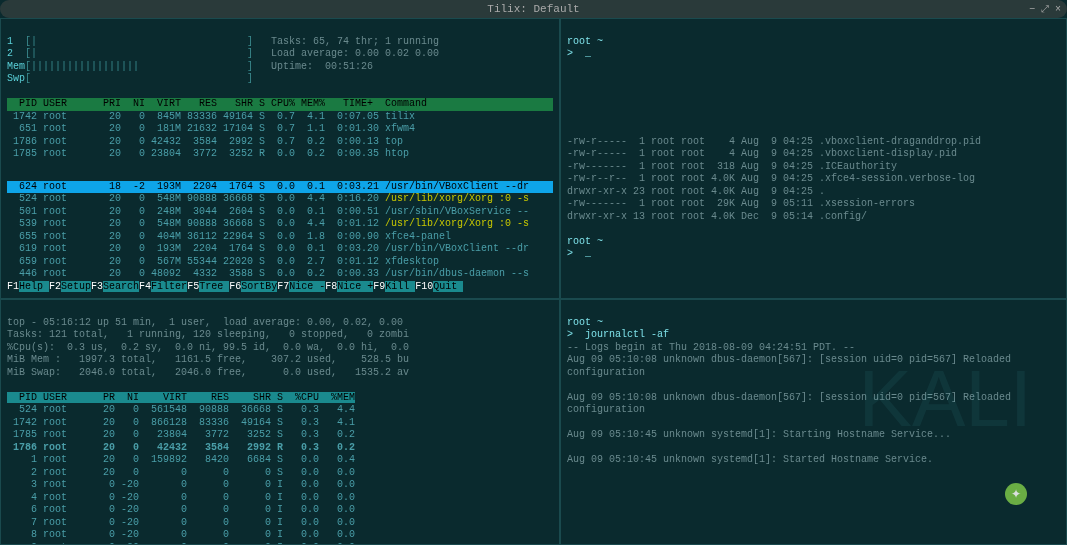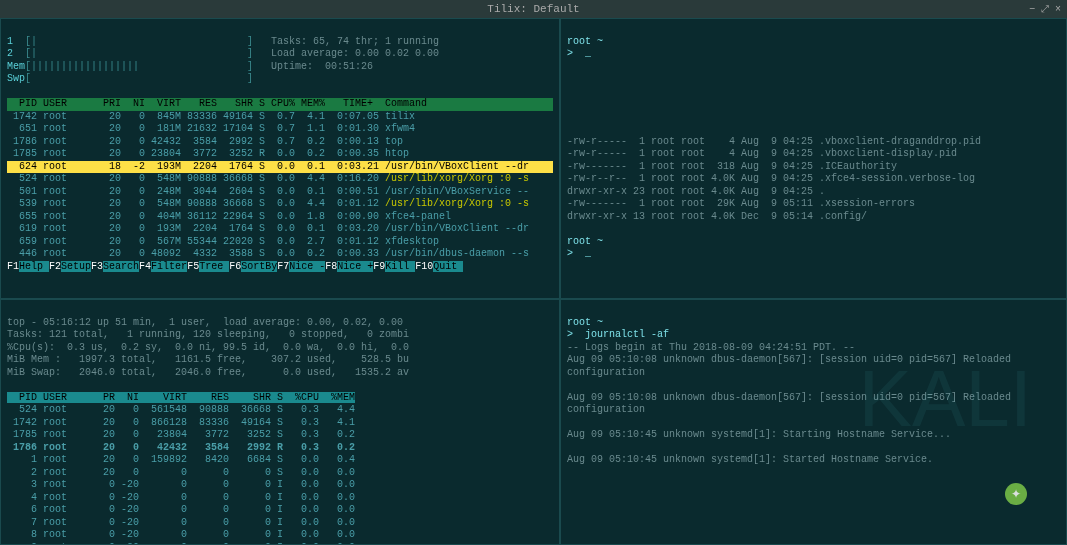--- a/index.html
+++ b/index.html
@@ -14,20 +14,21 @@
 }
 .titlebar {
   background: #2a3a3a;
   height: 18px;
   display: flex;
   align-items: center;
   justify-content: center;
   color: #aaa;
   font-size: 11px;
   position: relative;
+  border-radius: 9px;
 }
 .titlebar-controls {
   position: absolute;
   right: 6px;
   display: flex;
   gap: 6px;
 }
 .titlebar-controls span { cursor: pointer; font-size: 10px; }
 .panes {
   display: grid;
@@ -49,24 +50,25 @@
 .bright { color: #7ee0e8; }
 .grey { color: #6a8a8e; }
 .yellowtxt { color: #c8c800; }
 .hdr-row {
   background: #1a7a42;
   color: #000;
   display: inline-block;
   width: 100%;
 }
 .sel-row {
-  background: #fde047;
+  background: #0ea5e9;
   color: #000;
   display: inline-block;
   width: 100%;
+  margin-top: 20px;
 }
 .hl-header {
   background: #1a8a8e;
   color: #000;
 }
 .fkey { color: #fff; }
 .fkey-lbl { background: #1a8a8e; color: #000; }
 .meter-bar { color: #3a8a8e; }
 .watermark {
   position: absolute;

